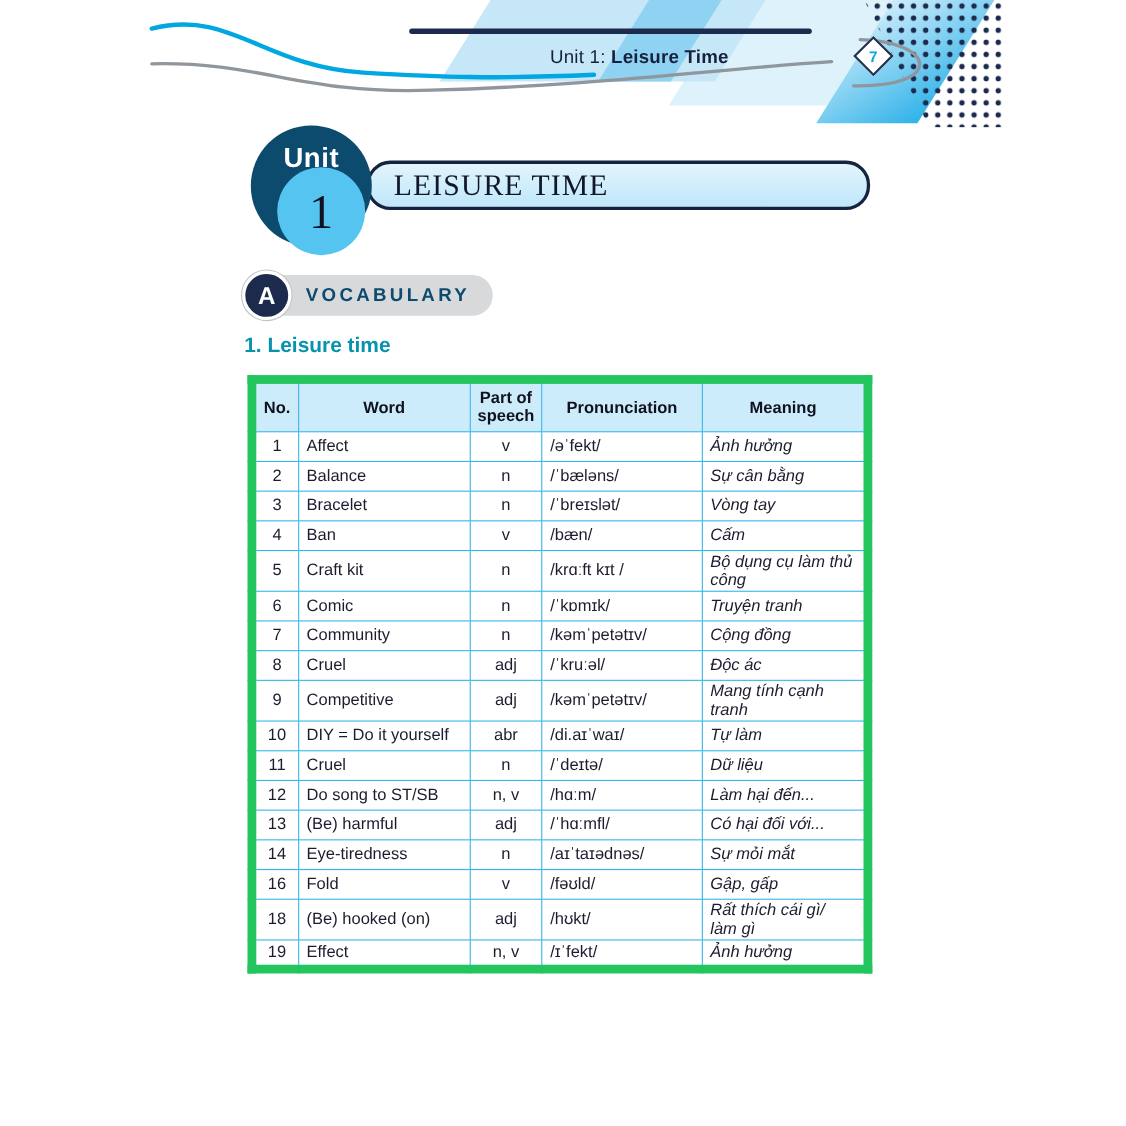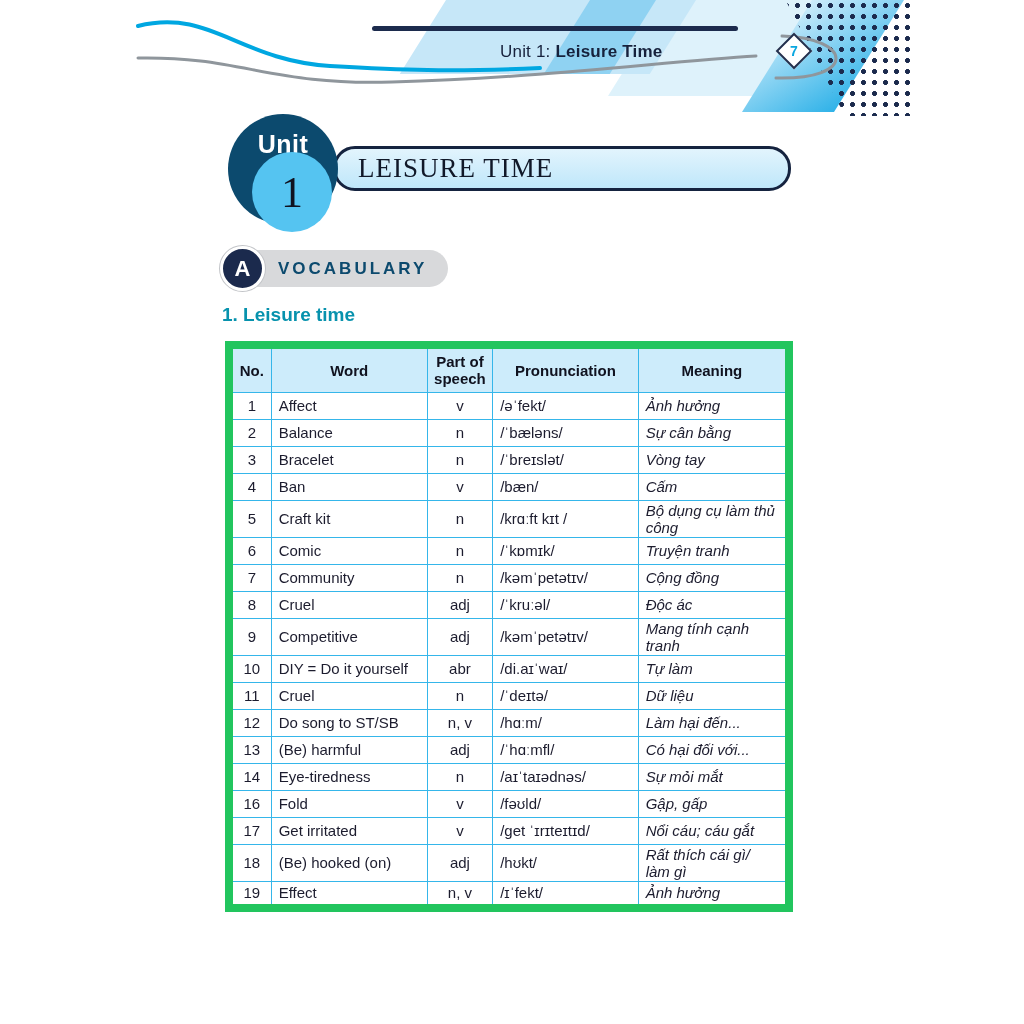--- a/index.html
+++ b/index.html
@@ -267,27 +267,20 @@
           <td class="c4">Sự mỏi mắt</td>
         </tr>
         <tr>
           <td class="c0">16</td>
           <td class="c1">Fold</td>
           <td class="c2">v</td>
           <td class="c3">/fəʊld/</td>
           <td class="c4">Gập, gấp</td>
         </tr>
         <tr>
-          <td class="c0">17</td>
-          <td class="c1">Get irritated</td>
-          <td class="c2">v</td>
-          <td class="c3">/ɡet ˈɪrɪteɪtɪd/</td>
-          <td class="c4">Nổi cáu; cáu gắt</td>
-        </tr>
-        <tr>
           <td class="c0">18</td>
           <td class="c1">(Be) hooked (on)</td>
           <td class="c2">adj</td>
           <td class="c3">/hʊkt/</td>
           <td class="c4">Rất thích cái gì/ làm gì</td>
         </tr>
         <tr>
           <td class="c0">19</td>
           <td class="c1">Effect</td>
           <td class="c2">n, v</td>

